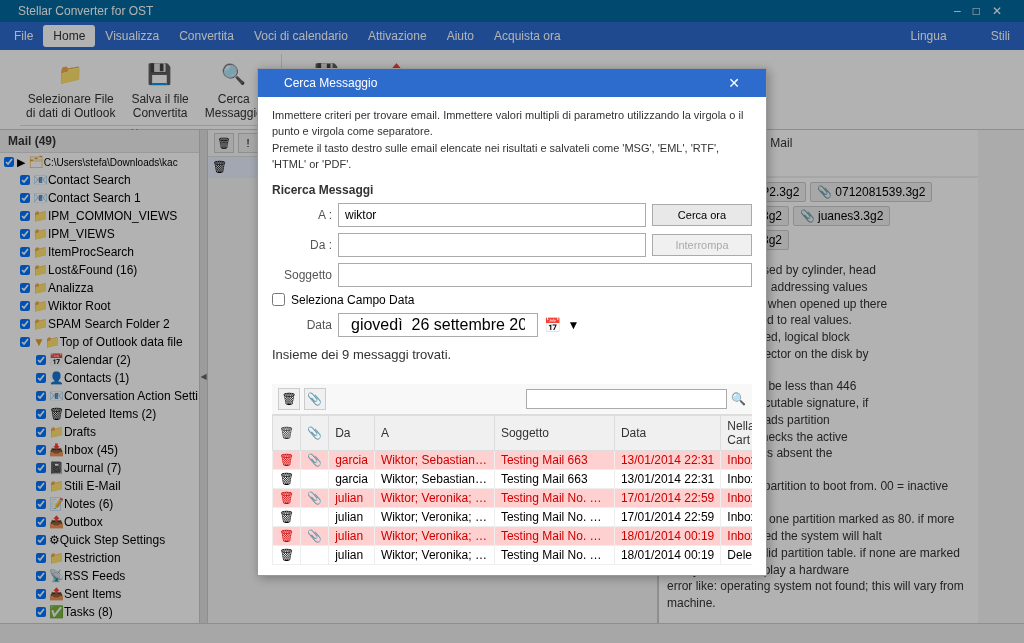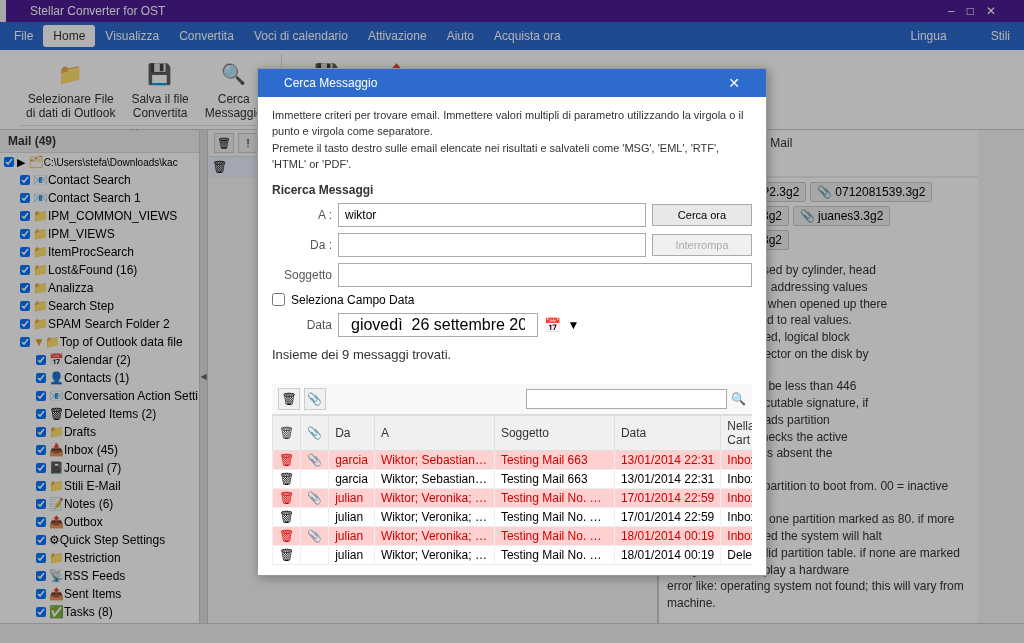--- a/index.html
+++ b/index.html
@@ -1,28 +1,27 @@
 <!DOCTYPE html>
 <html><head>
   <meta charset="utf-8">
   <style>
     * { box-sizing: border-box; margin: 0; padding: 0; font-family: 'Segoe UI', Arial, sans-serif; font-size: 12px; }
     body { background: #f0f0f0; width: 1024px; height: 643px; overflow: hidden; }
 
     
     .title-bar {
-      background: #4c1d95;
+      background: #0369a1;
       color: white;
       height: 22px;
       display: flex;
       align-items: center;
       justify-content: space-between;
-      padding: 0 24px;
-      font-size: 11px;
-      margin-left: 6px;
+      padding: 0 18px;
+      font-size: 11px;
     }
     .title-bar-controls { display: flex; gap: 4px; }
     .title-bar-btn { background: none; border: none; color: white; cursor: pointer; font-size: 12px; padding: 0 4px; }
 
     
     .menu-bar {
       background: #2d6bcd;
       display: flex;
       align-items: center;
       height: 28px;
@@ -515,21 +514,21 @@
       <span>Lost&amp;Found (16)</span>
     </div>
     <div class="tree-item" style="padding-left:20px;">
       <input type="checkbox" class="tree-checkbox" checked="" style="">
       <span class="folder-icon">📁</span>
       <span>Analizza</span>
     </div>
     <div class="tree-item" style="padding-left:20px;">
       <input type="checkbox" class="tree-checkbox" checked="" style="">
       <span class="folder-icon">📁</span>
-      <span>Search Step</span>
+      <span>Wiktor Root</span>
     </div>
     <div class="tree-item" style="padding-left:20px;">
       <input type="checkbox" class="tree-checkbox" checked="" style="">
       <span class="folder-icon">📁</span>
       <span>SPAM Search Folder 2</span>
     </div>
     <div class="tree-item" style="padding-left:20px;">
       <input type="checkbox" class="tree-checkbox" checked="" style="">
       <span class="folder-icon">▼</span>
       <span class="folder-icon">📁</span>

